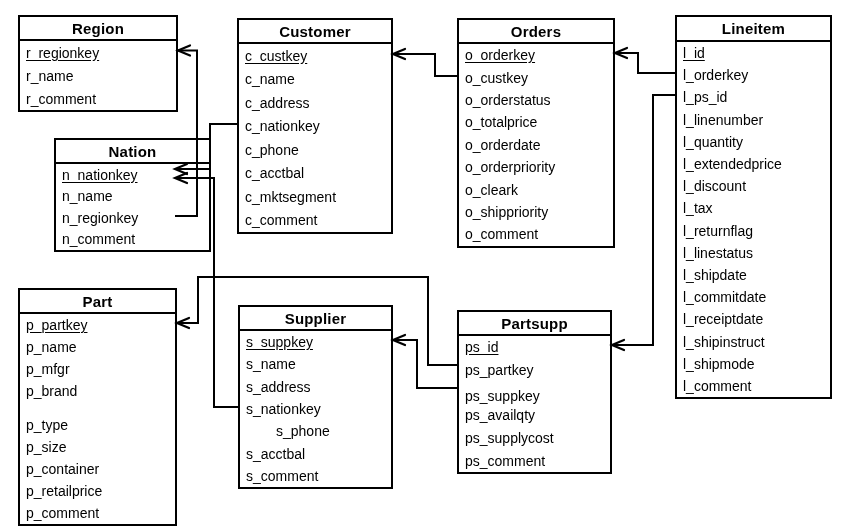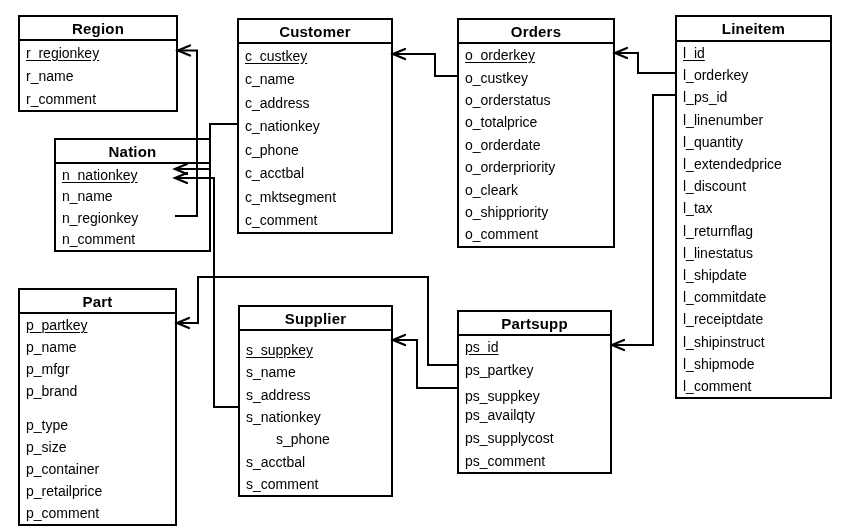--- a/index.html
+++ b/index.html
@@ -130,21 +130,21 @@
       </div>
       <div class="field-row" style="height: 23.5px;">
         <span class="field-label">c_mktsegment</span>
       </div>
       <div class="field-row" style="height: 23.5px;">
         <span class="field-label">c_comment</span>
       </div>
     </div>
     <div class="table-box" style="left: 238px; top: 305px; width: 155px; border-color: rgb(0, 0, 0); background: rgb(255, 255, 255);">
       <div class="table-header" style="height: 24px; border-color: rgb(0, 0, 0);">Supplier</div>
-      <div class="field-row pk" style="height: 22.3px; margin-top: 8px;">
+      <div class="field-row pk" style="height: 22.3px;">
         <span class="field-label">s_suppkey</span>
       </div>
       <div class="field-row" style="height: 22.3px;">
         <span class="field-label">s_name</span>
       </div>
       <div class="field-row" style="height: 22.3px;">
         <span class="field-label">s_address</span>
       </div>
       <div class="field-row" style="height: 22.3px;">
         <span class="field-label">s_nationkey</span>

